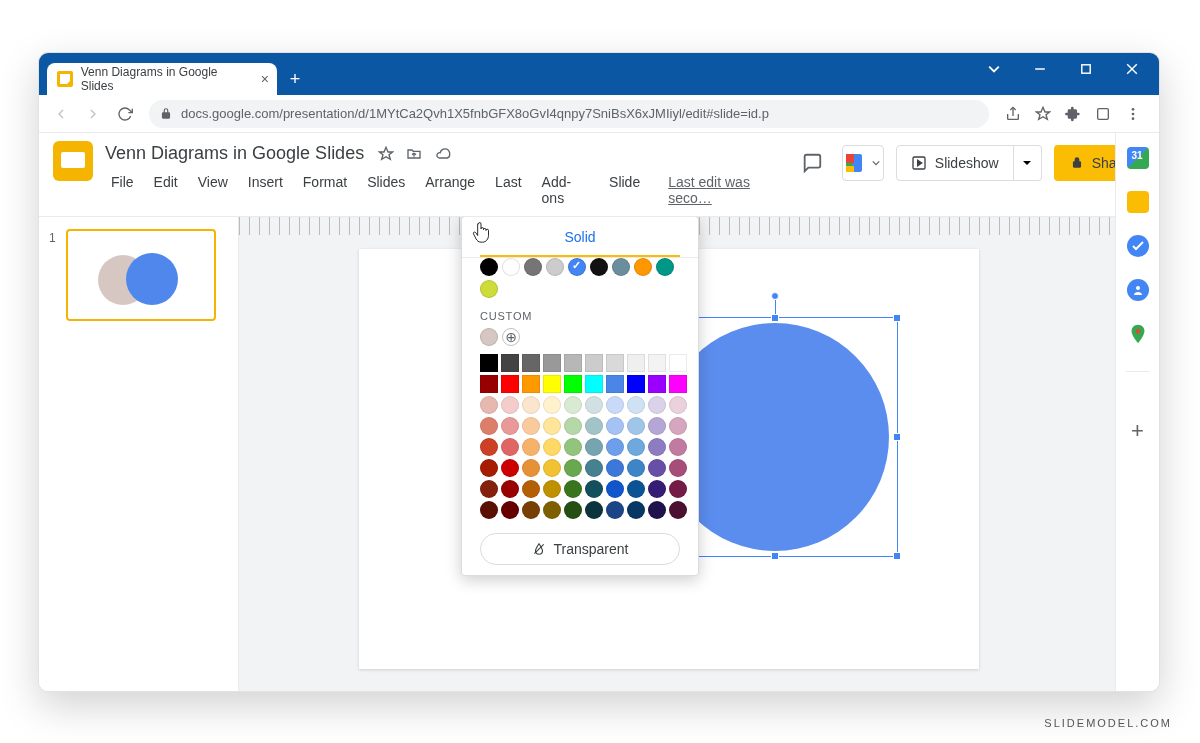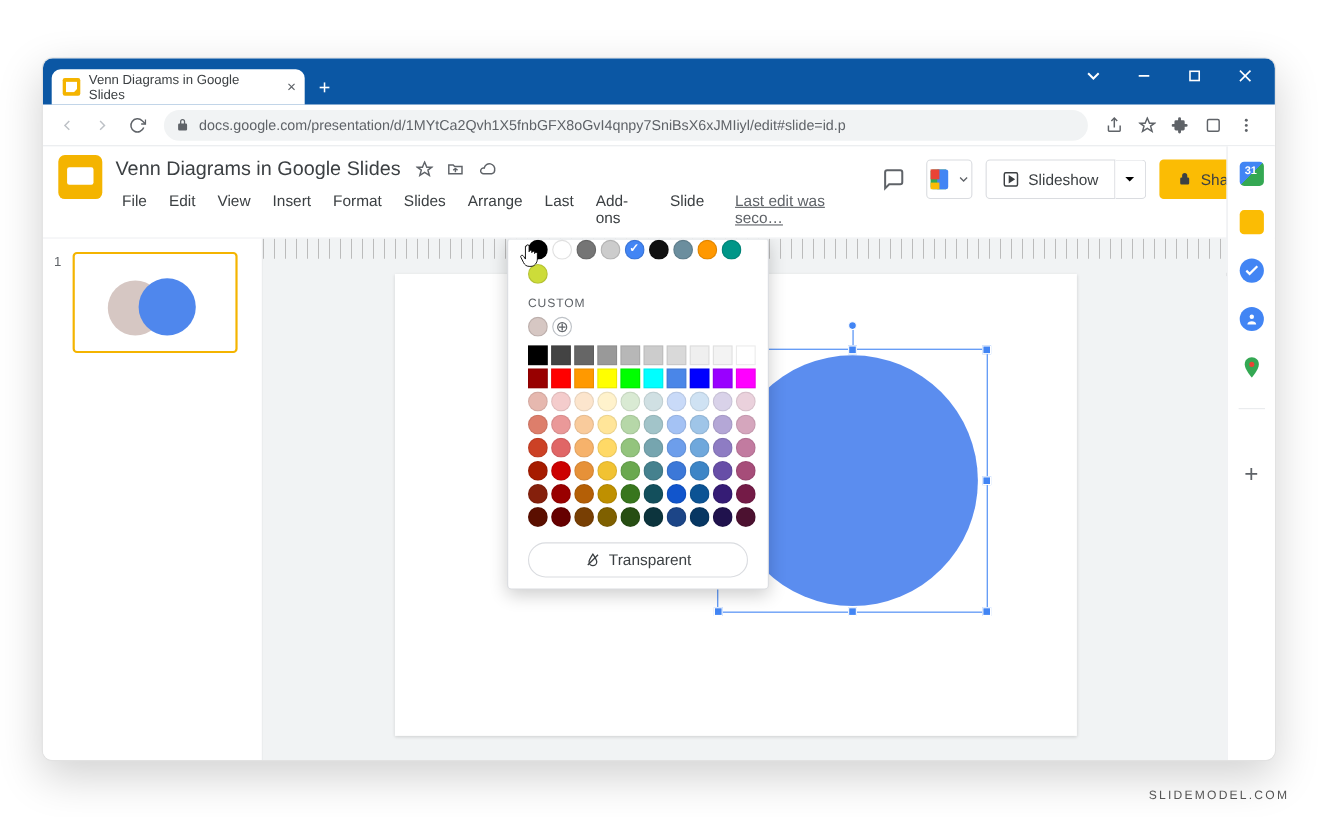--- a/index.html
+++ b/index.html
@@ -439,20 +439,21 @@
         <div class="handle h-bl"></div>
         <div class="handle h-br"></div>
         <div class="handle h-t"></div>
         <div class="handle h-b"></div>
         <div class="handle h-l"></div>
         <div class="handle h-r"></div>
       </div>
 
       <div class="popover">
         <div class="tabs">
+          <div class="ptab active">Solid</div>
         </div>
         <div class="themerow" id="themerow">
             <div class="sw" style="background: rgb(0, 0, 0);"></div>
             <div class="sw" style="background: rgb(255, 255, 255);"></div>
             <div class="sw" style="background: rgb(117, 117, 117);"></div>
             <div class="sw" style="background: rgb(204, 204, 204);"></div>
             <div class="sw check" style="background: rgb(66, 133, 244);"></div>
             <div class="sw" style="background: rgb(17, 17, 17);"></div>
             <div class="sw" style="background: rgb(107, 142, 158);"></div>
             <div class="sw" style="background: rgb(255, 152, 0);"></div>

